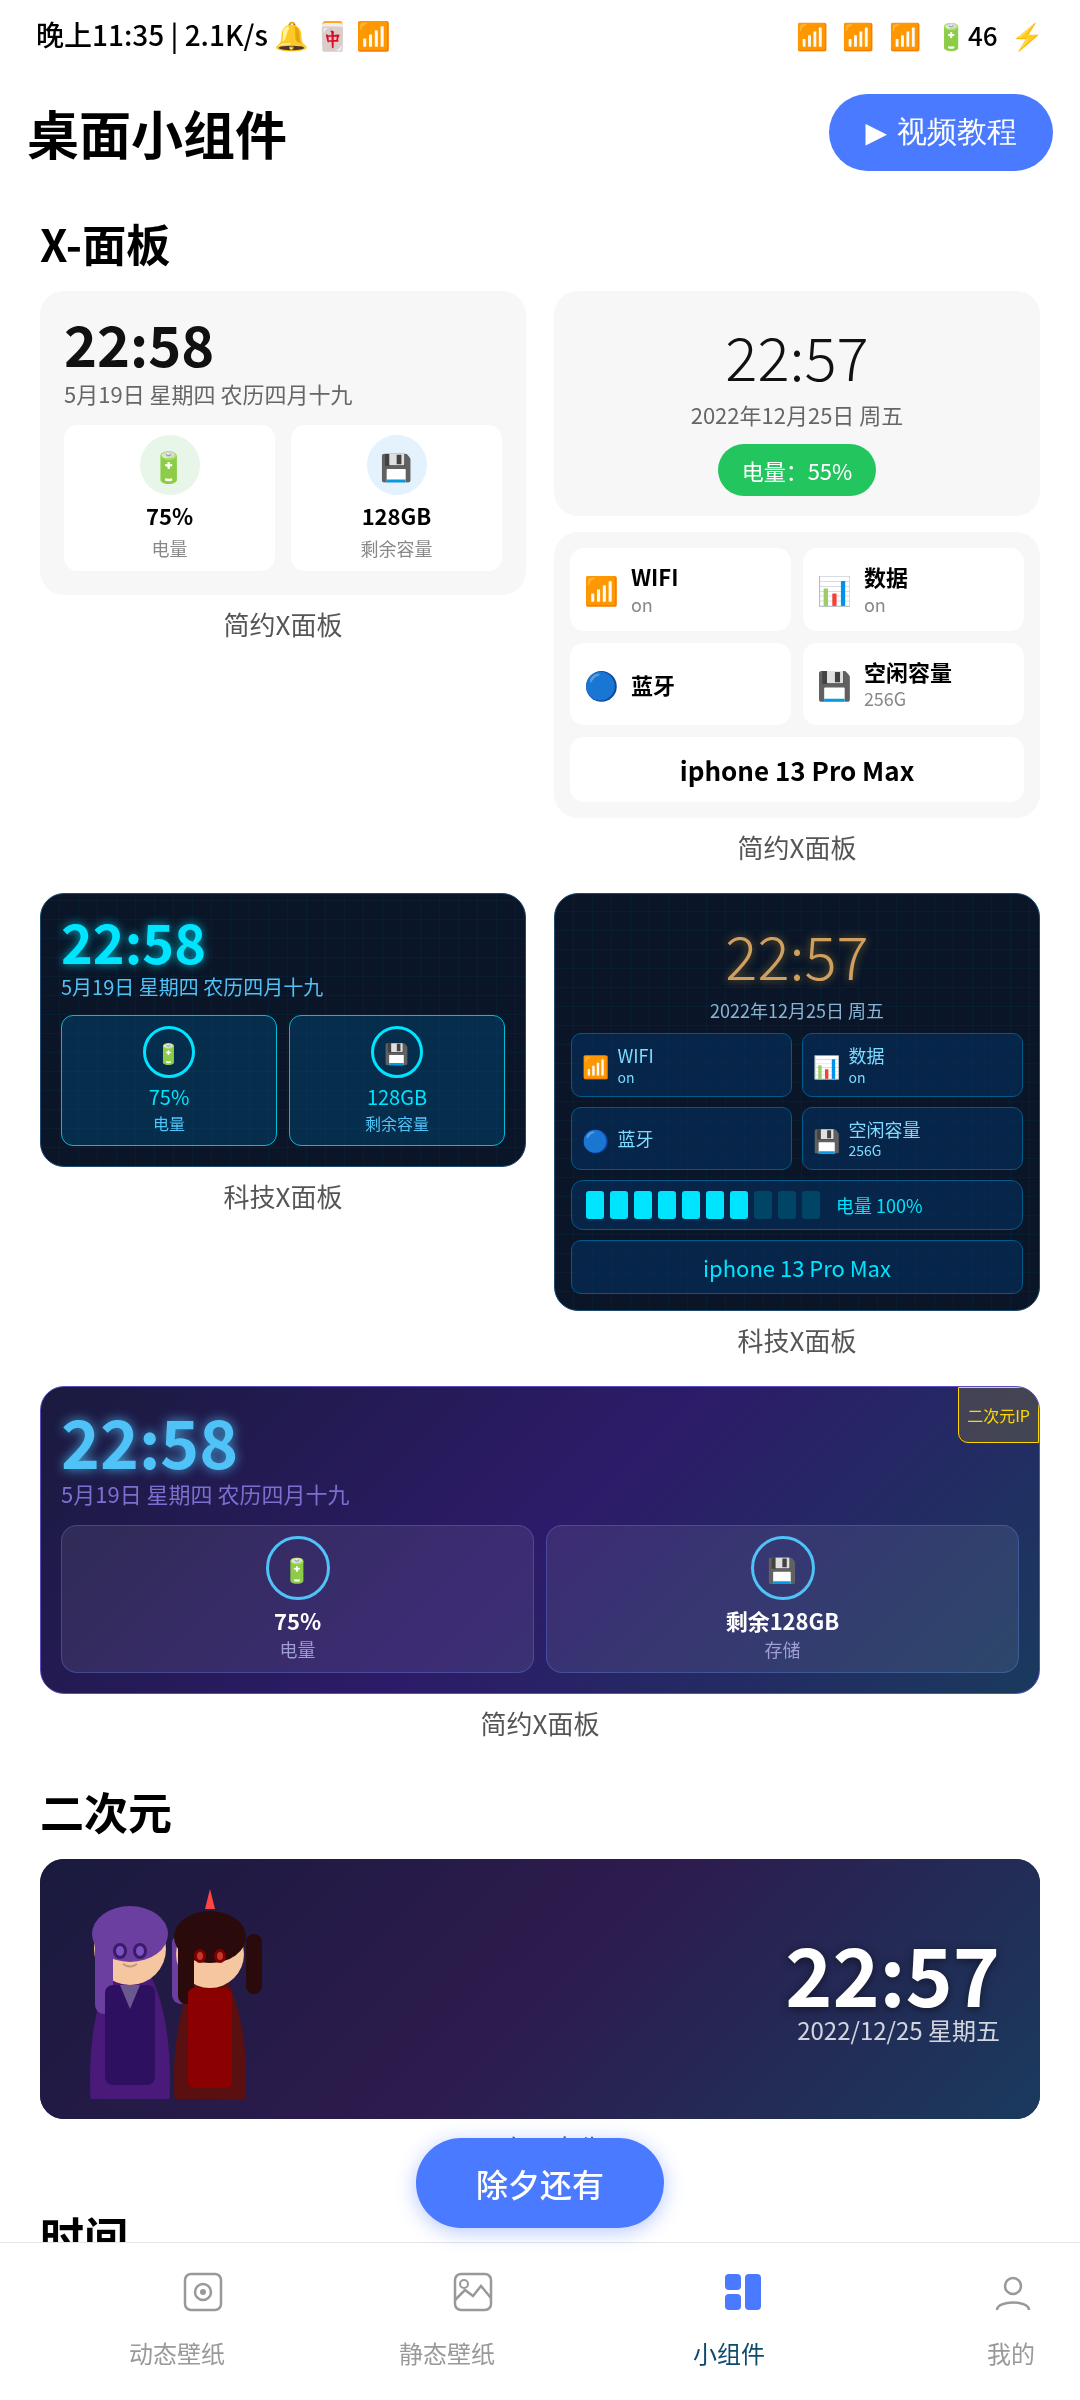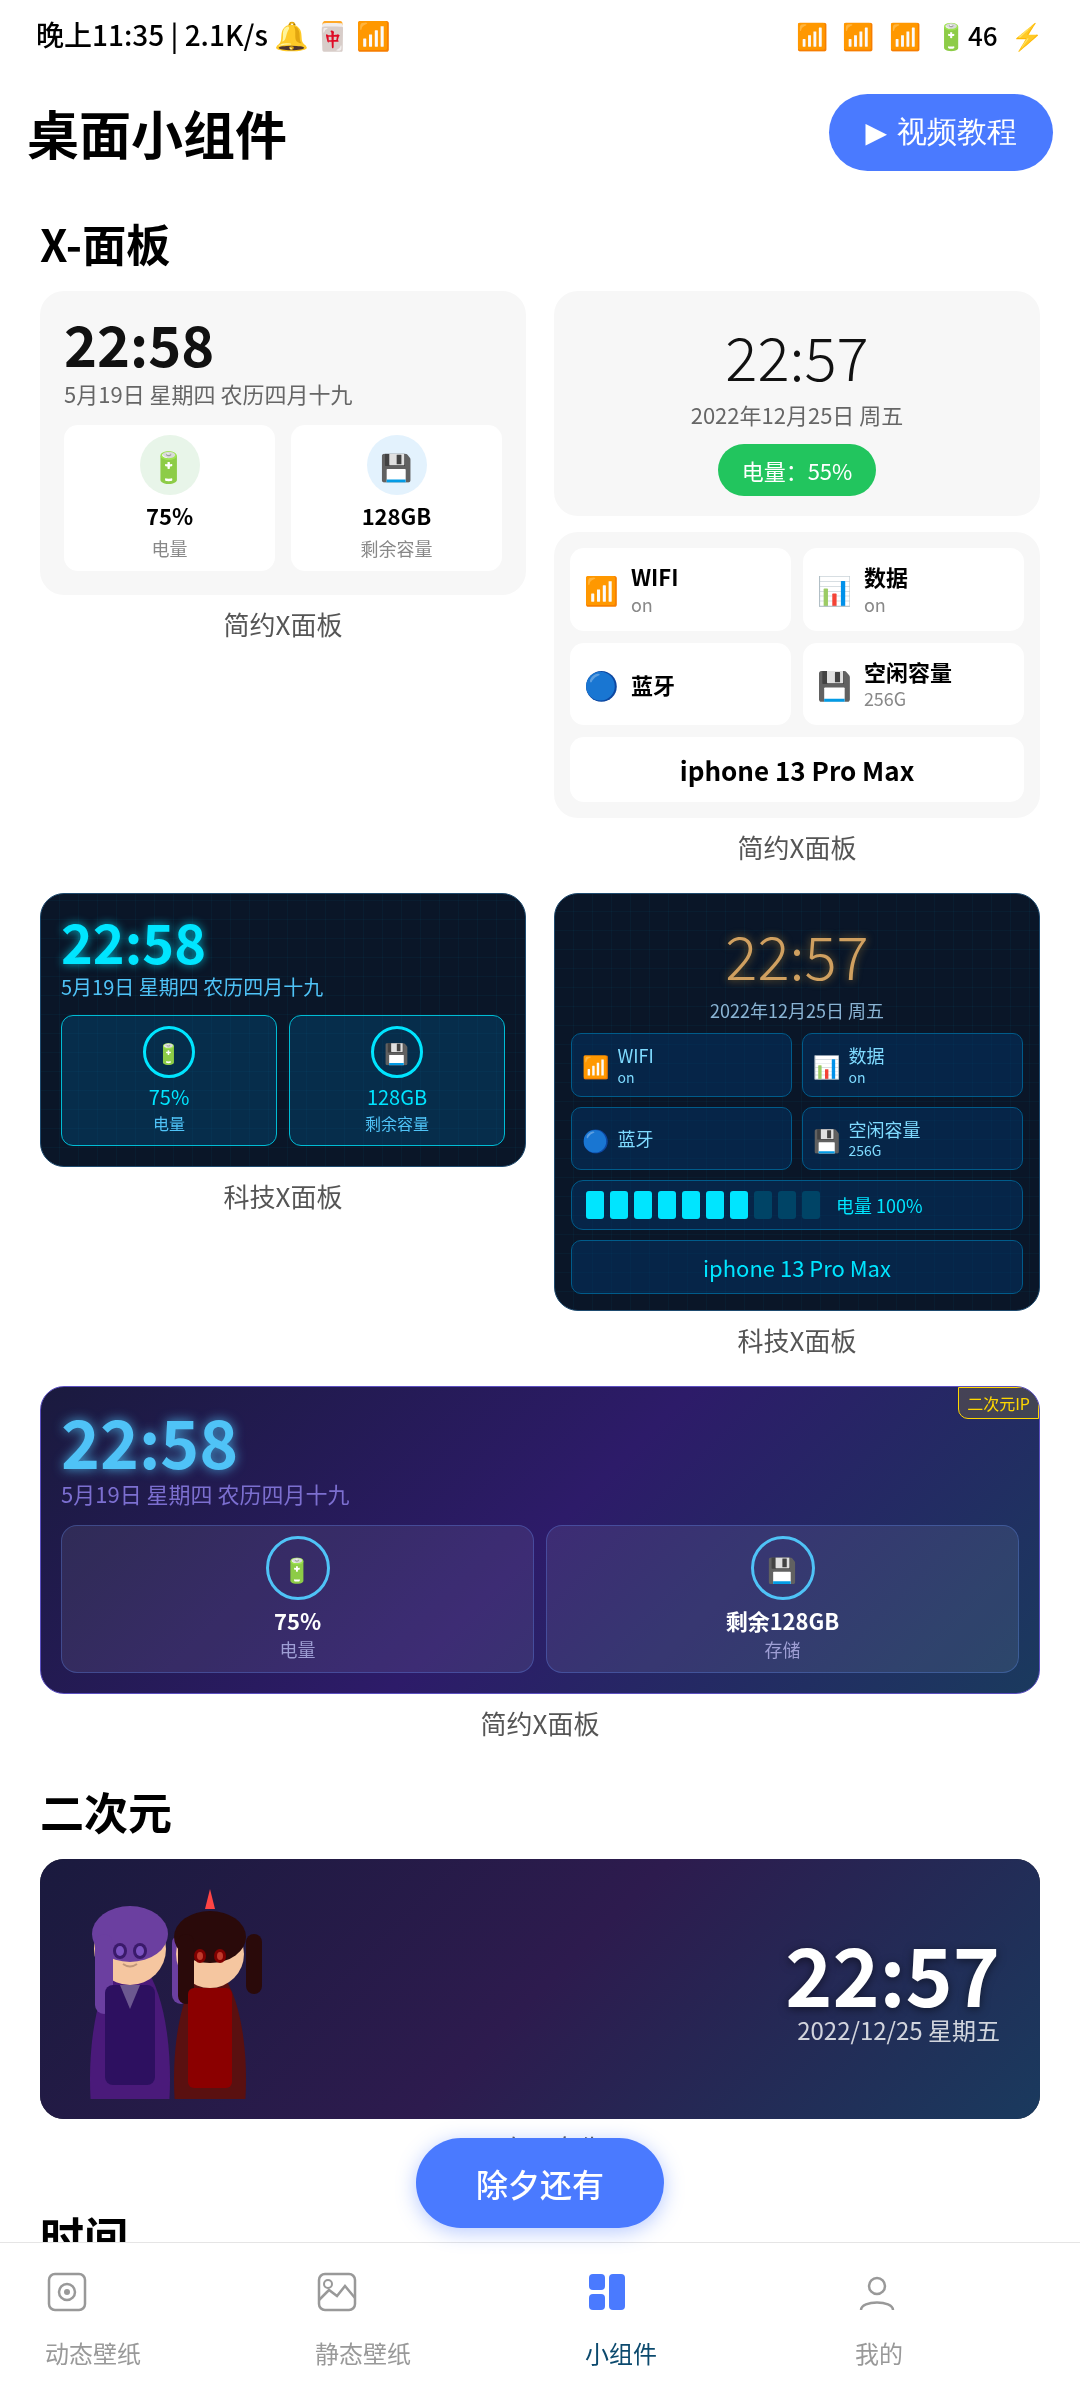--- a/index.html
+++ b/index.html
@@ -473,21 +473,21 @@
       width: 1080px;
       background: #fff;
       border-top: 1px solid #e5e5e5;
       display: flex;
       justify-content: space-around;
       padding: 20px 0 30px;
     }
     .nav-item {
       display: flex;
       flex-direction: column;
-      align-items: flex-start;
+      align-items: flex-end;
       gap: 8px;
       cursor: pointer;
       min-width: 180px;
     }
     .nav-icon {
       font-size: 44px;
       color: #999;
     }
     .nav-icon.active { color: #4a7aff; }
     .nav-label {
@@ -501,21 +501,21 @@
     .bt-icon { color: #555; }
     .data-icon { color: #555; }
 
     .corner-badge {
       position: absolute;
       top: 0; right: 0;
       background: rgba(255,215,0,0.15);
       border: 1px solid #ffd700;
       color: #ffd700;
       font-size: 16px;
-      padding: 3px 8px;
+      padding: 15px 8px;
       border-radius: 0 16px 0 10px;
     }
 
     
     .bottom-spacer { height: 180px; }
   </style>
 </head>
 <body>
 
 <div class="status-bar">

